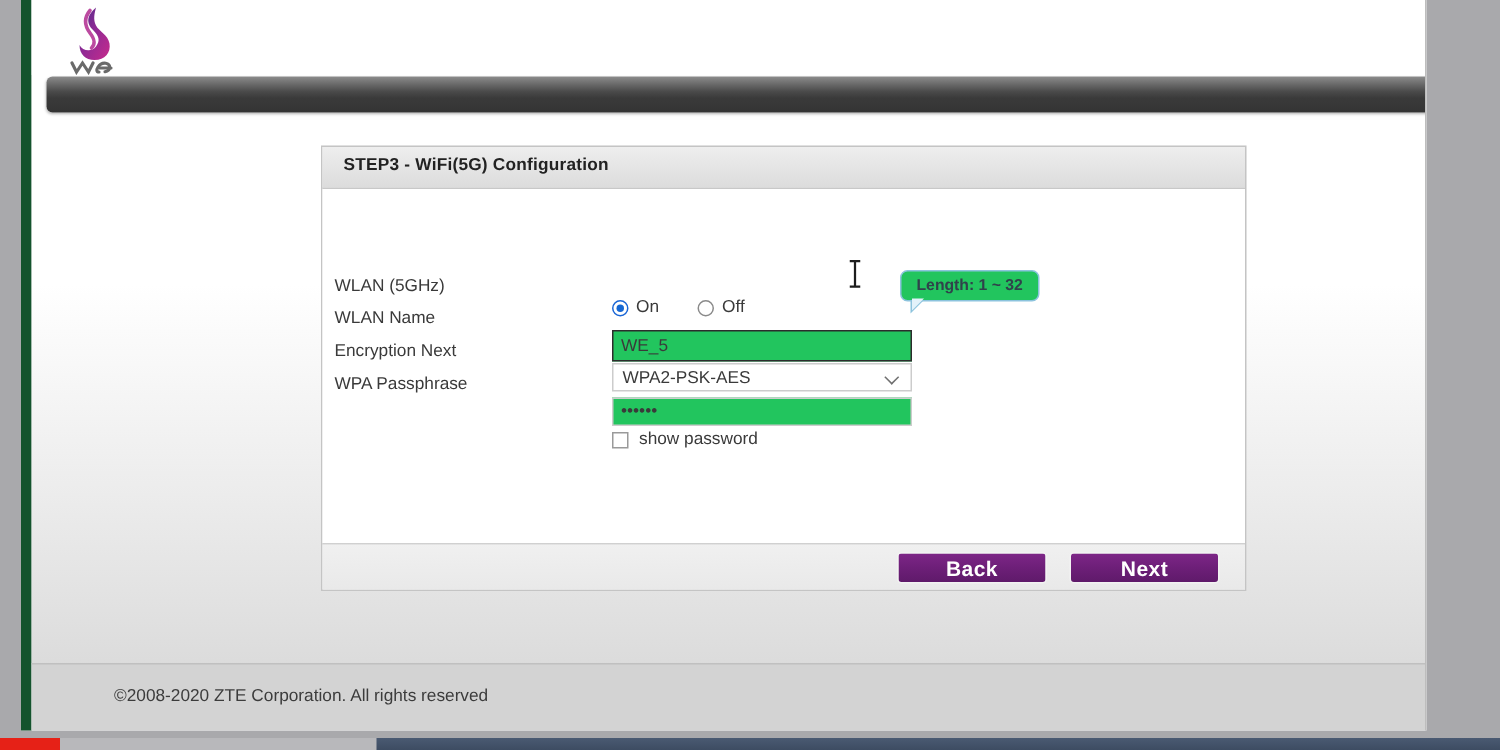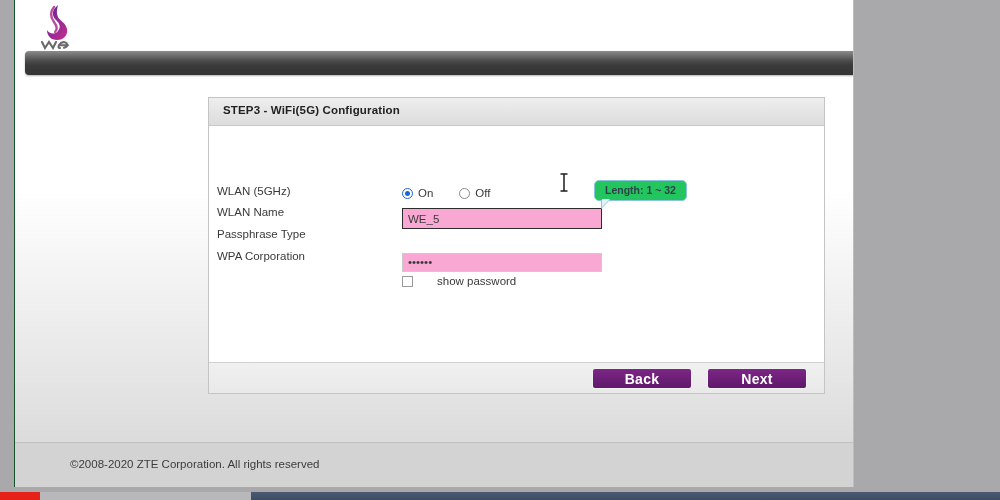--- a/index.html
+++ b/index.html
@@ -14,24 +14,24 @@
   body {
     background: #a9a9ac;
     position: relative;
   }
 
   
   #page-viewport {
     position: absolute;
     left: 14px;
     top: 0px;
-    width: 840px;
+    width: 937px;
     height: 487px;
     background: #ffffff;
-    border-left: 1px solid #14532d;
+    border-left: 7px solid #14532d;
     border-right: 1px solid #bdbdbd;
     overflow: hidden;
   }
 
   
   #page-canvas {
     position: absolute;
     inset: 0;
     background: linear-gradient(to bottom,
        #ffffff 0px, #ffffff 190px,
@@ -117,21 +117,21 @@
     position: absolute;
     left: 8px;
     top: 2px;
     font-size: 11.5px;
     color: #3a3a3a;
     white-space: nowrap;
   }
   .row-control {
     position: absolute;
     left: 173px;
-    top: 4px;
+    top: 16px;
     padding-left: 20px;
   }
 
   #row-wlan   { top: 57px; }
   #row-ssid   { top: 78px; }
   #row-enc    { top: 100px; }
   #row-wpa    { top: 122px; }
   #row-showpw { top: 145px; }
 
   
@@ -161,21 +161,21 @@
     font-size: 11.5px;
     color: #3a3a3a;
   }
   .radio-gap { width: 16px; flex: none; }
 
   
   .text-input {
     width: 200px;
     height: 19px;
     border: 1px solid #cccccc;
-    background: #f9a8d4;
+    background: #22c55e;
     font-family: "Liberation Sans", sans-serif;
     font-size: 11.5px;
     color: #3a3a3a;
     padding: 0 5px;
     outline: none;
   }
   #ssid-input {
     border: 1.5px solid #2c2c2c;
     height: 21px;
   }
@@ -205,21 +205,21 @@
     content: "";
     position: absolute;
     left: 0; top: 0;
     width: 6px; height: 6px;
     border-right: 1.6px solid #707070;
     border-bottom: 1.6px solid #707070;
     transform: rotate(45deg);
   }
 
   
-  .check-group { display: flex; align-items: center; gap: 24px; }
+  .check-group { display: flex; align-items: center; gap: 7px; }
   .checkbox {
     width: 11px; height: 11px;
     border: 1px solid #9a9a9a;
     background: #ffffff;
     flex: none;
   }
   .check-label { font-size: 11.5px; color: #3a3a3a; }
 
   
   #length-tooltip {
@@ -378,25 +378,31 @@
         </div>
 
         <div class="form-row" id="row-ssid">
           <div class="row-label">WLAN Name</div>
           <div class="row-control">
             <input class="text-input" id="ssid-input" type="text" value="WE_5" style="">
           </div>
         </div>
 
         <div class="form-row" id="row-enc">
-          <div class="row-label">Passphrase Type</div>
+          <div class="row-label">Encryption Next</div>
+          <div class="row-control">
+            <div class="select-box">
+              <span class="select-value">WPA2-PSK-AES</span>
+              <span class="select-caret"></span>
+            </div>
+          </div>
         </div>
 
         <div class="form-row" id="row-wpa">
-          <div class="row-label">WPA Corporation</div>
+          <div class="row-label">WPA Passphrase</div>
           <div class="row-control">
             <input class="text-input" id="wpa-input" type="text" value="••••••" style="">
           </div>
         </div>
 
         <div class="form-row" id="row-showpw">
           <div class="row-control">
             <div class="check-group">
               <span class="checkbox"></span>
               <span class="check-label">show password</span>

